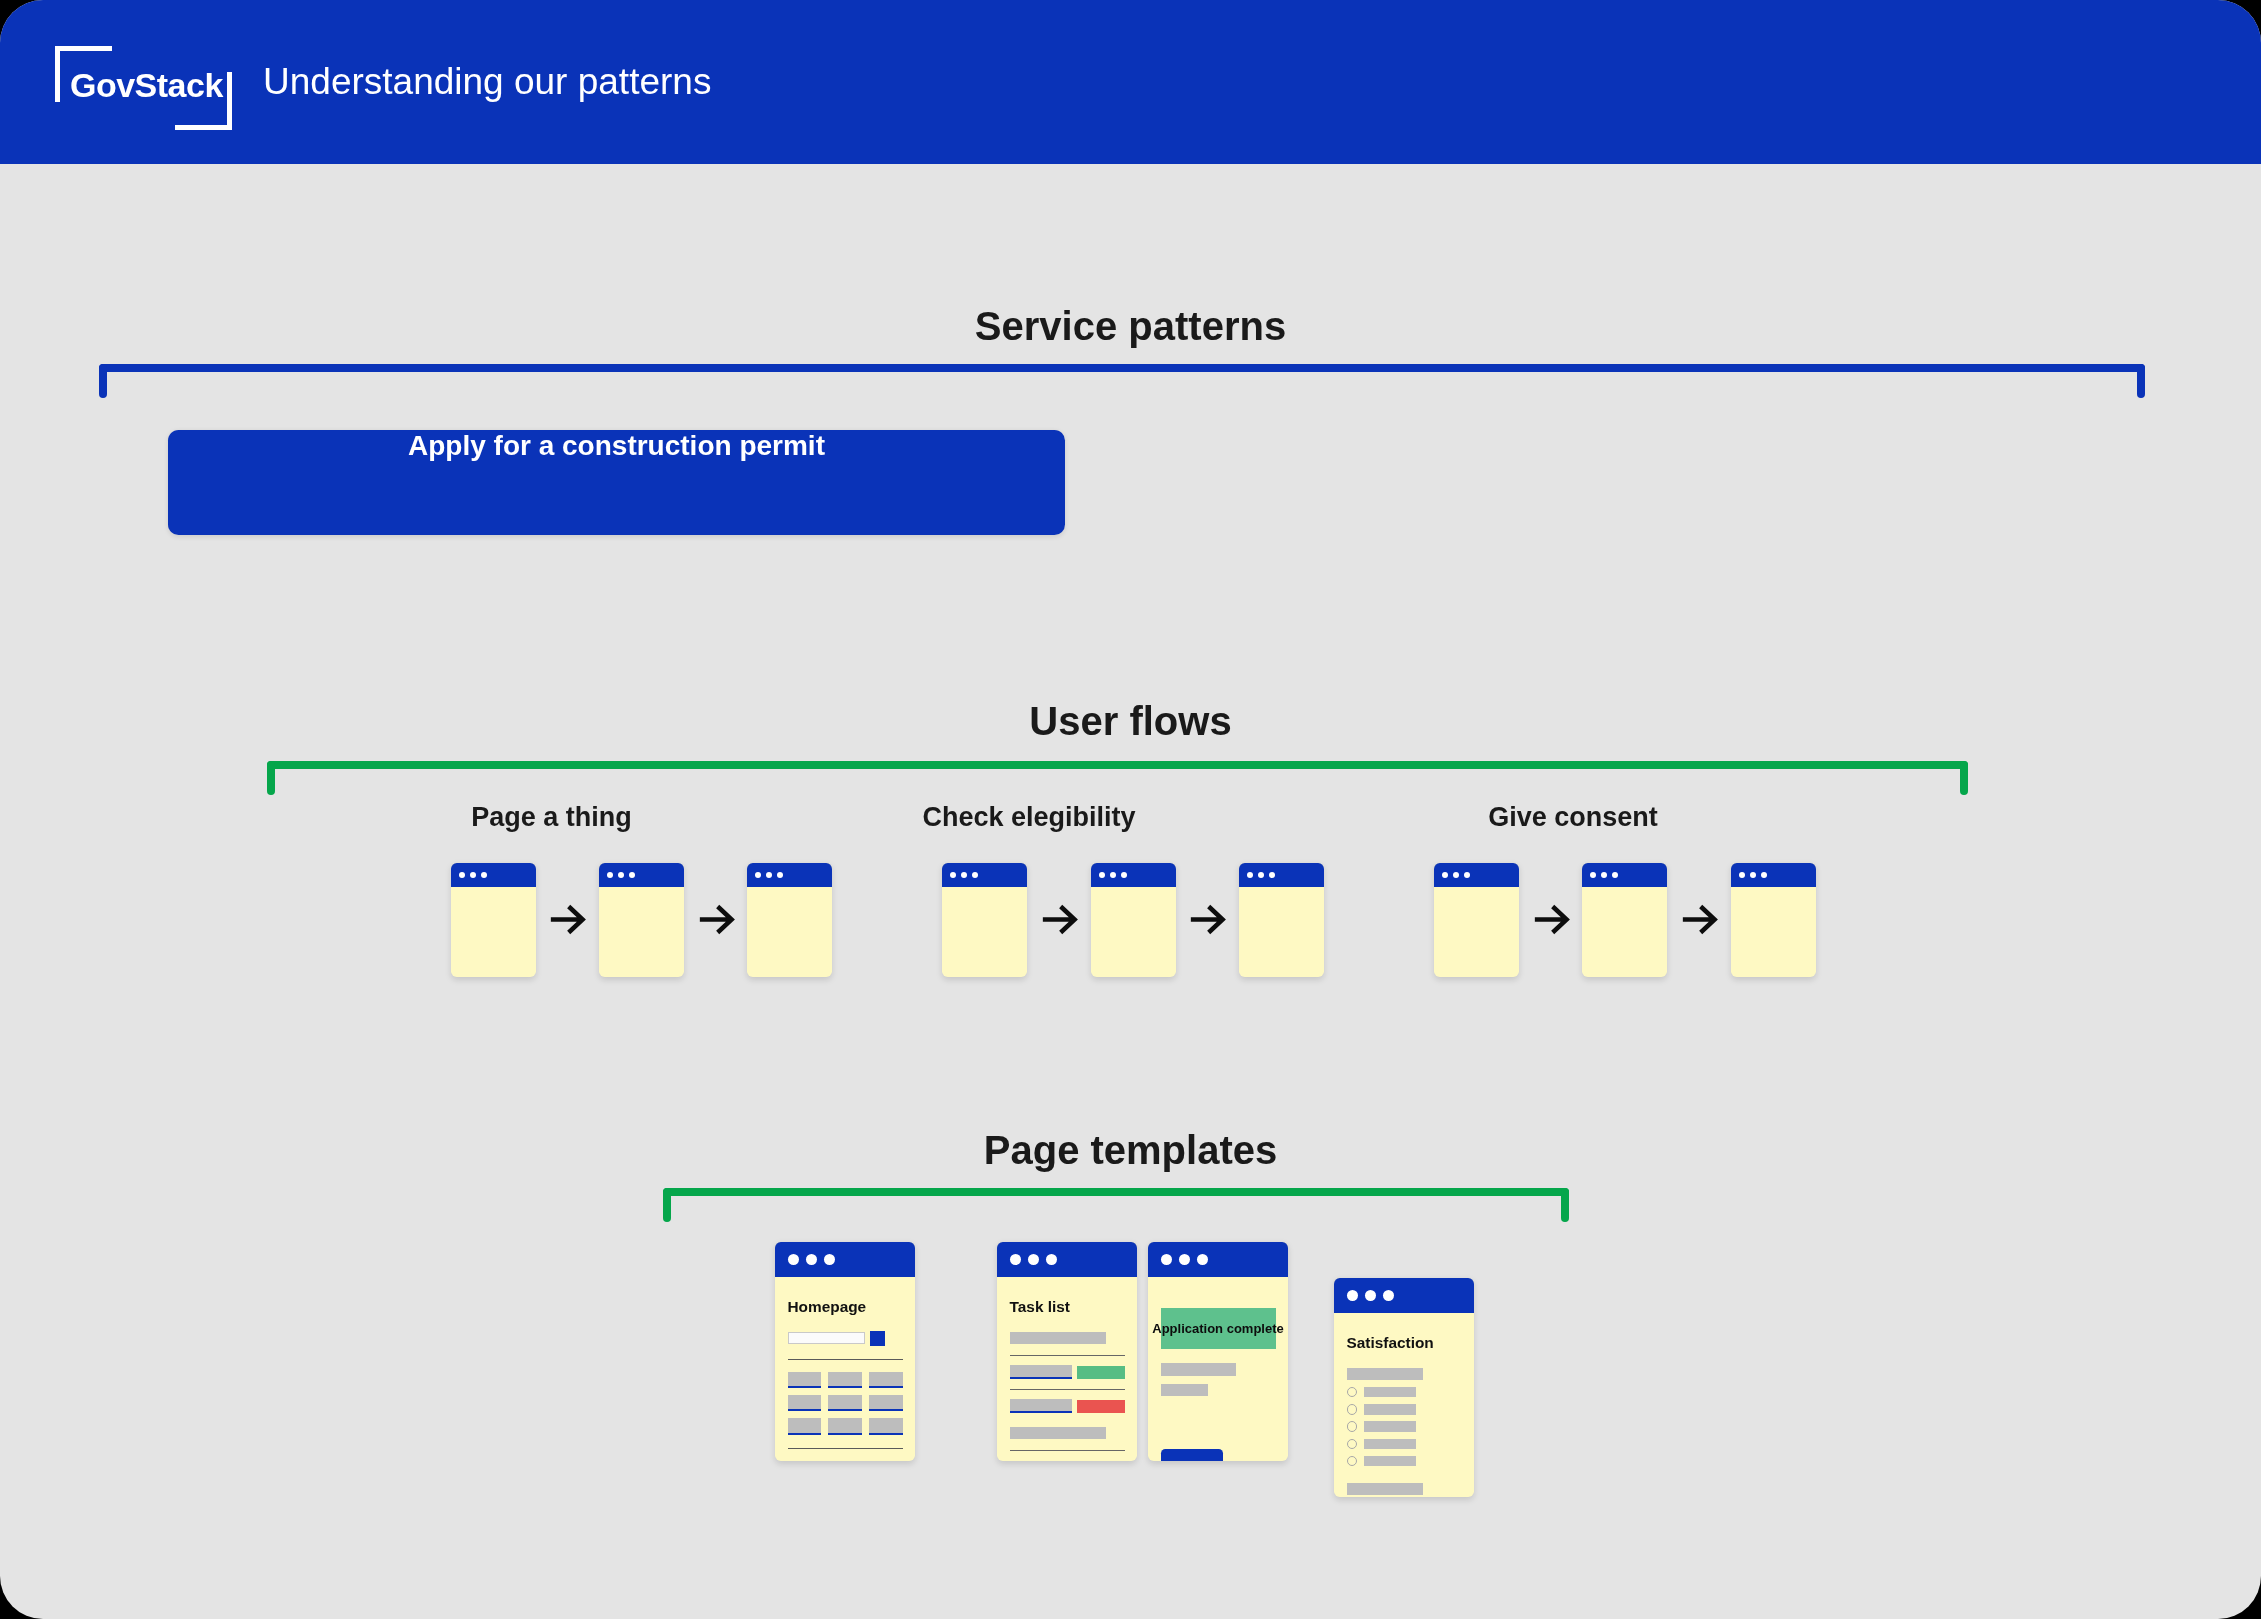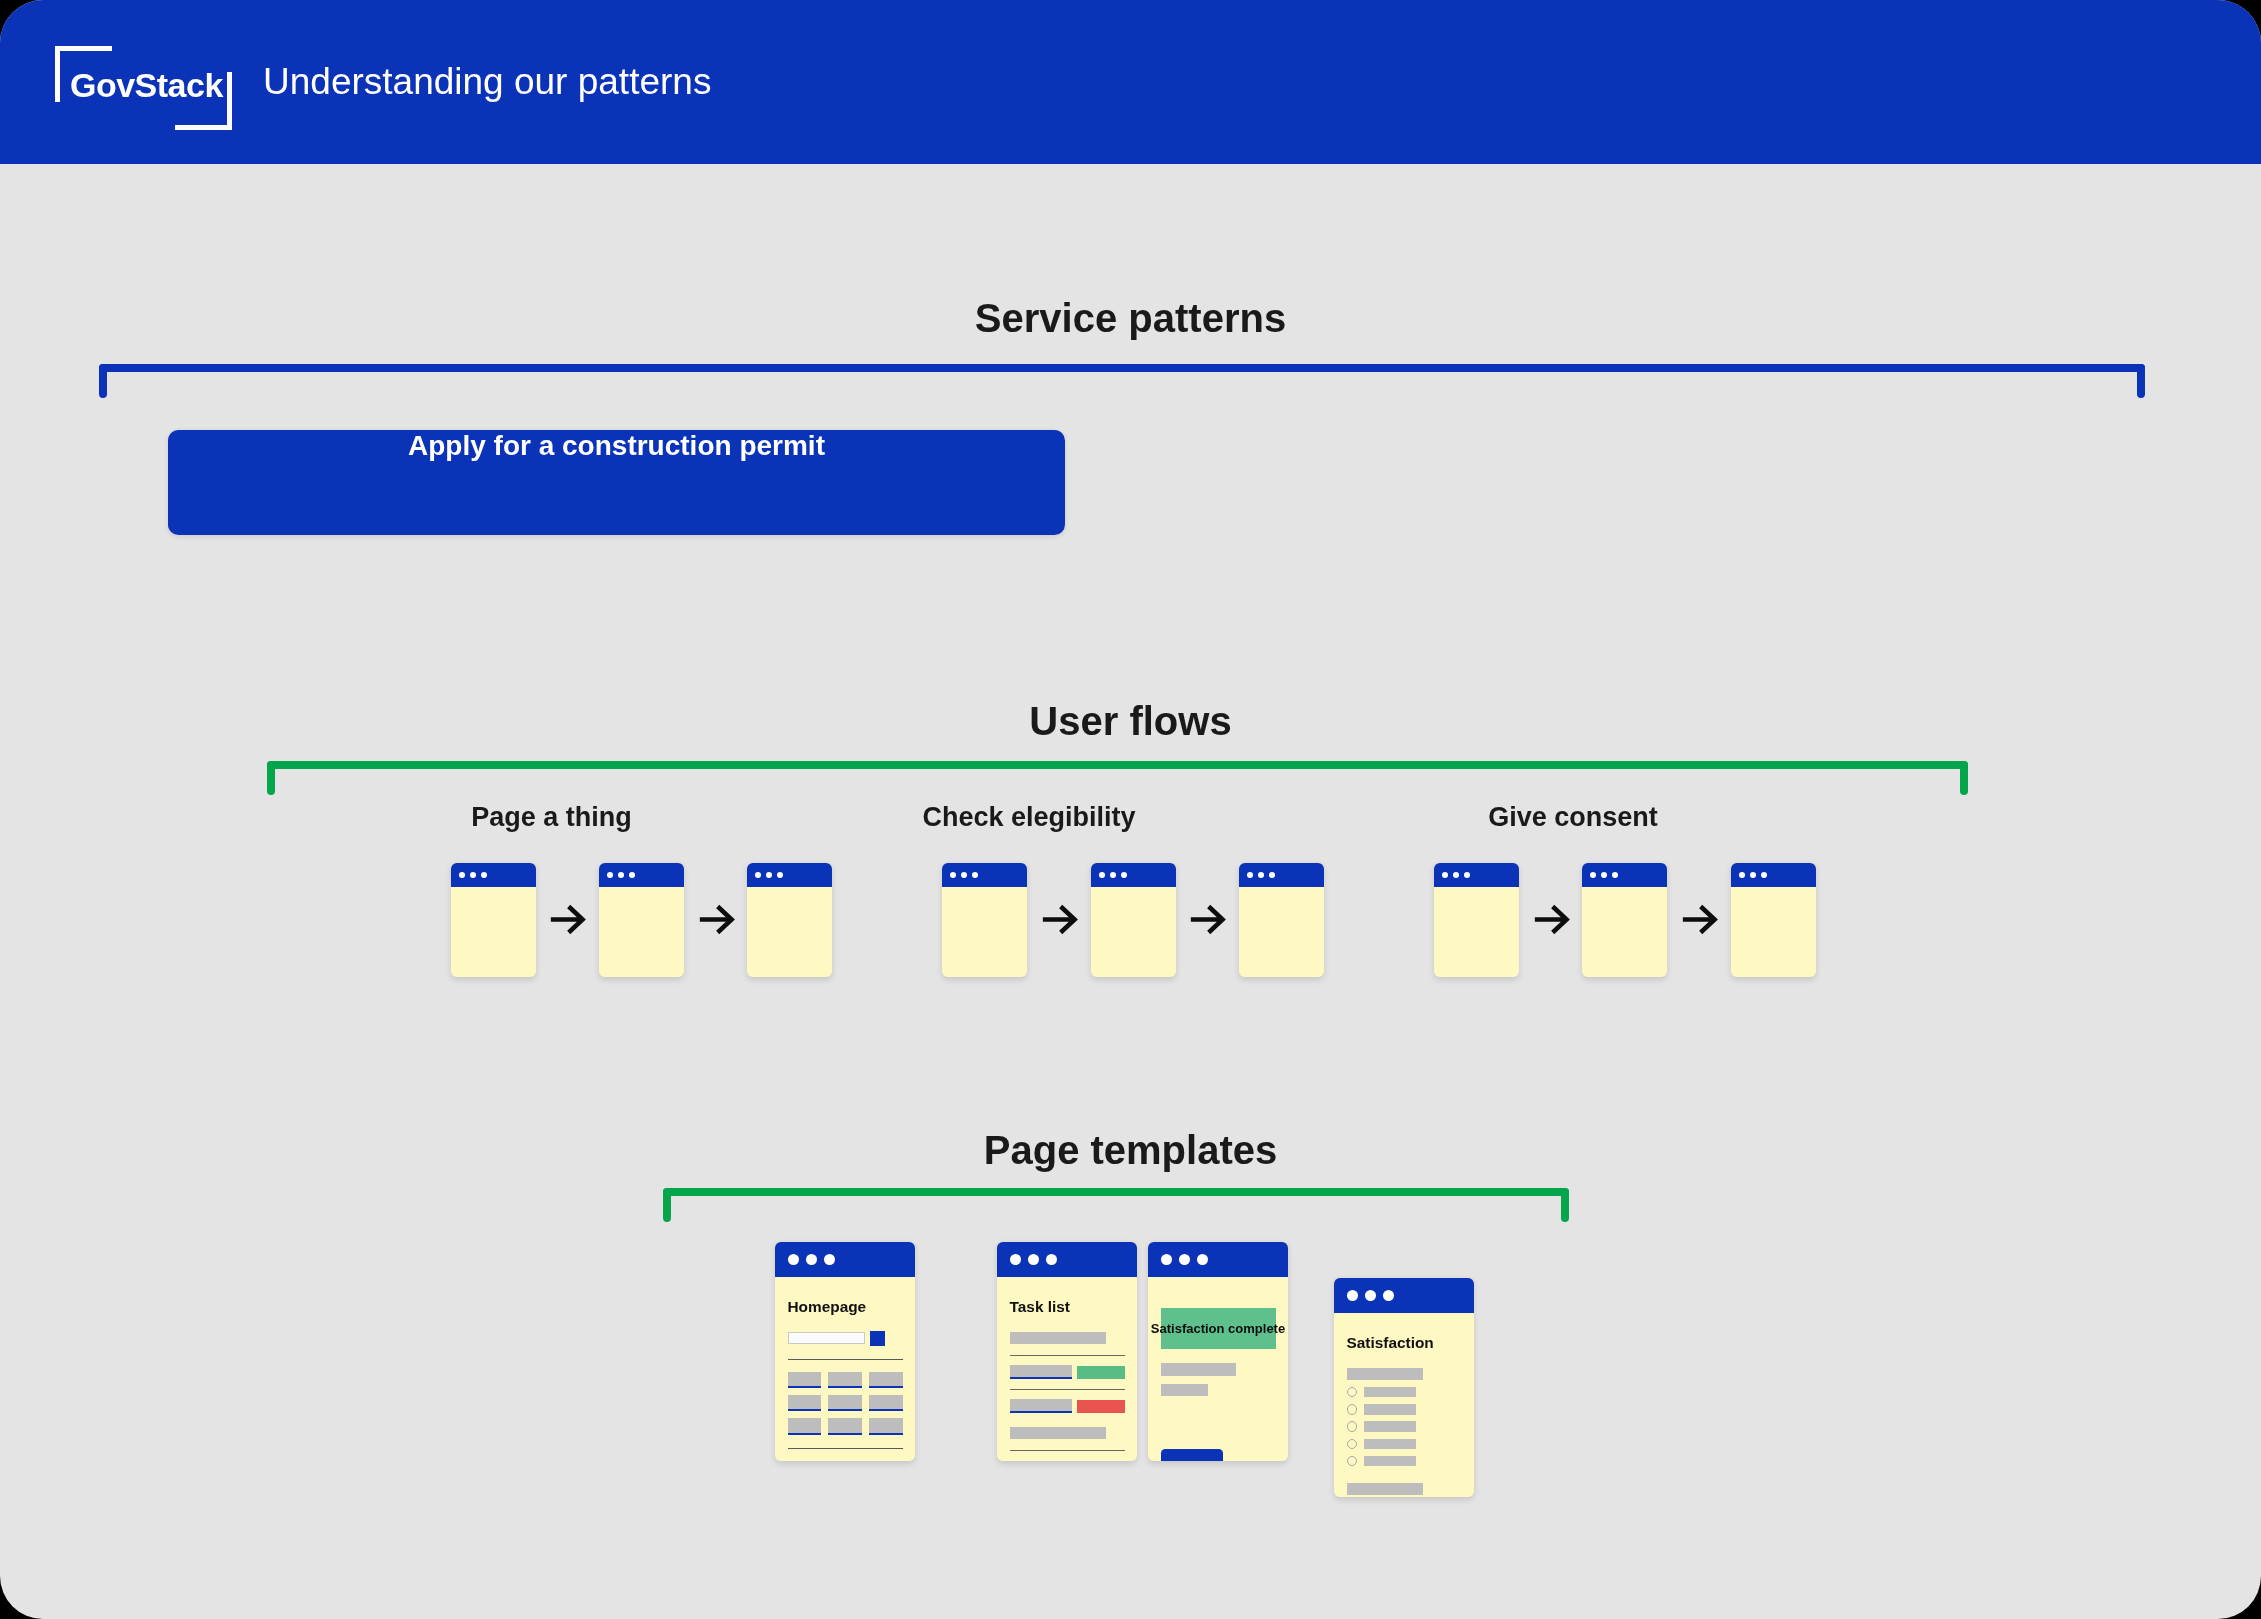--- a/index.html
+++ b/index.html
@@ -230,21 +230,21 @@
 
   <div class="header">
     <div class="logo-wrap">
       <div class="logo-bracket-tl"></div>
       <div class="logo-bracket-br"></div>
       <div class="logo-text">GovStack</div>
     </div>
     <div class="header-title">Understanding our patterns</div>
   </div>
 
-  <div class="section-title" style="left:0; top:296px; width:2261px;">Service patterns</div>
+  <div class="section-title" style="left:0; top:304px; width:2261px;">Service patterns</div>
 
   <div class="bracket" style="left:99px; top:364px; width:2046px; height:34px;">
     <div class="bar" style="background:#0A33B8;"></div>
     <div class="tick-l" style="background:#0A33B8;"></div>
     <div class="tick-r" style="background:#0A33B8;"></div>
   </div>
 
   <div class="svc-btn" style="left:168px; top:430px; width:897px; height:105px;">
     <span>Apply for a construction permit</span>
   </div>
@@ -423,21 +423,21 @@
   </div>
 
   <div class="mini tpl" style="left:1148px; top:1242px;">
     <div class="titlebar">
       <span class="dot"></span>
       <span class="dot"></span>
       <span class="dot"></span>
     </div>
     <div class="body">
       <div class="banner">
-        <span>Satisfaction complete</span>
+        <span>Application complete</span>
       </div>
       <div class="bar-g" style="width:75px; margin-top:14.5px;"></div>
       <div class="bar-g mt16" style="width:47px;"></div>
       <div class="cta" style="margin-top:53px;"></div>
     </div>
   </div>
 
   <div class="mini tpl" style="left:1334px; top:1242px;margin-top:36px;">
     <div class="titlebar">
       <span class="dot"></span>

